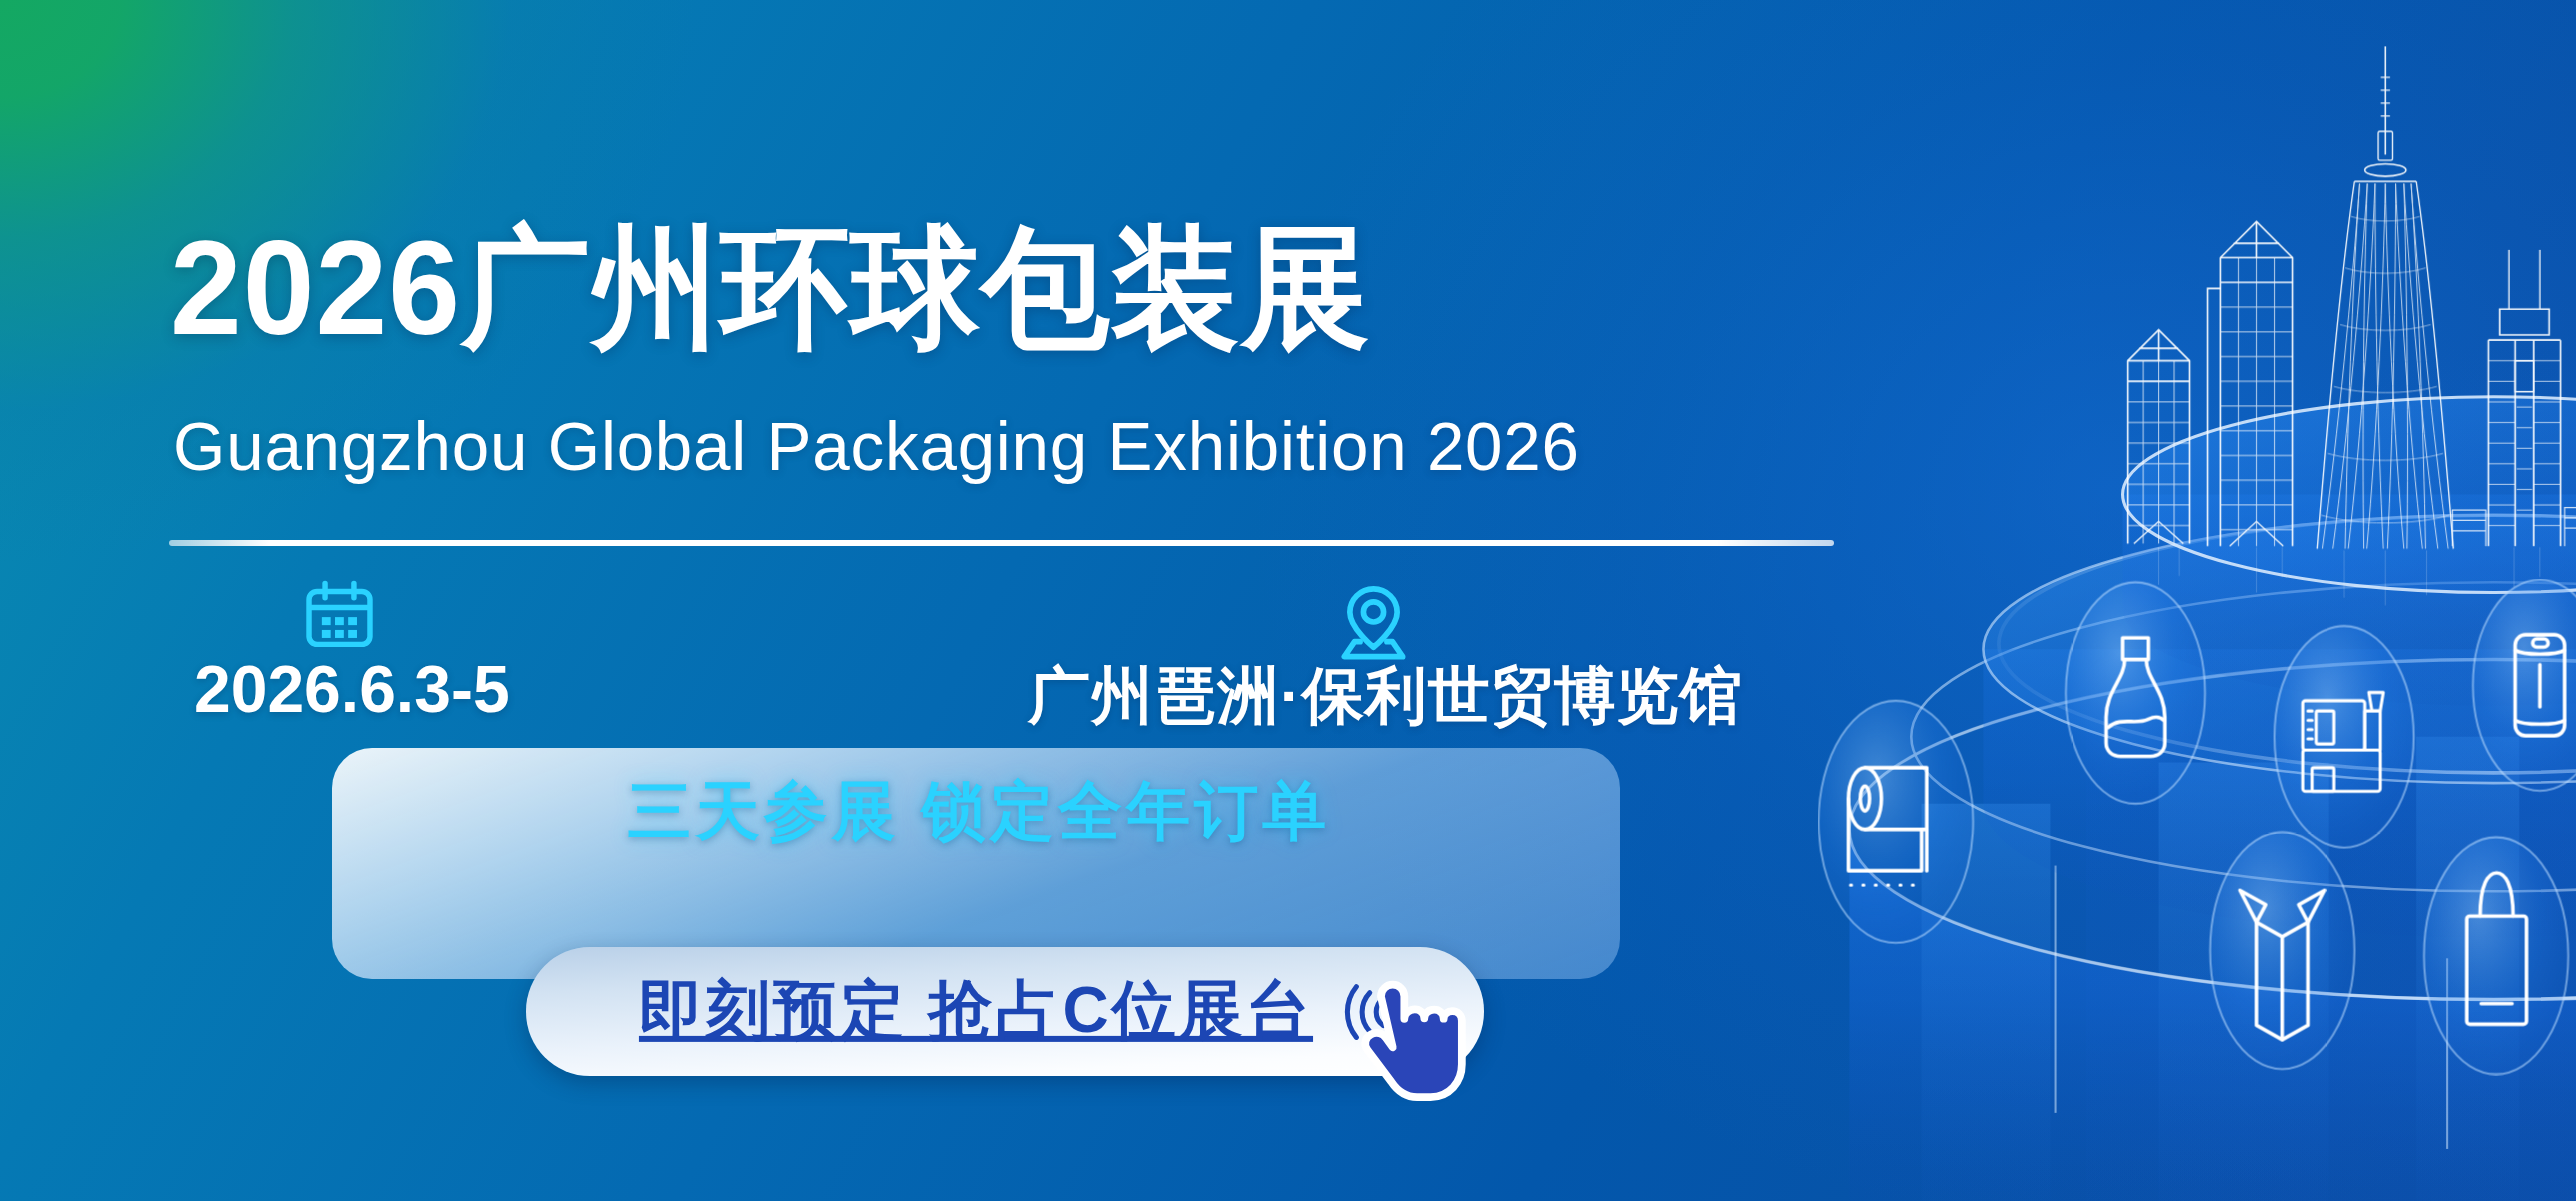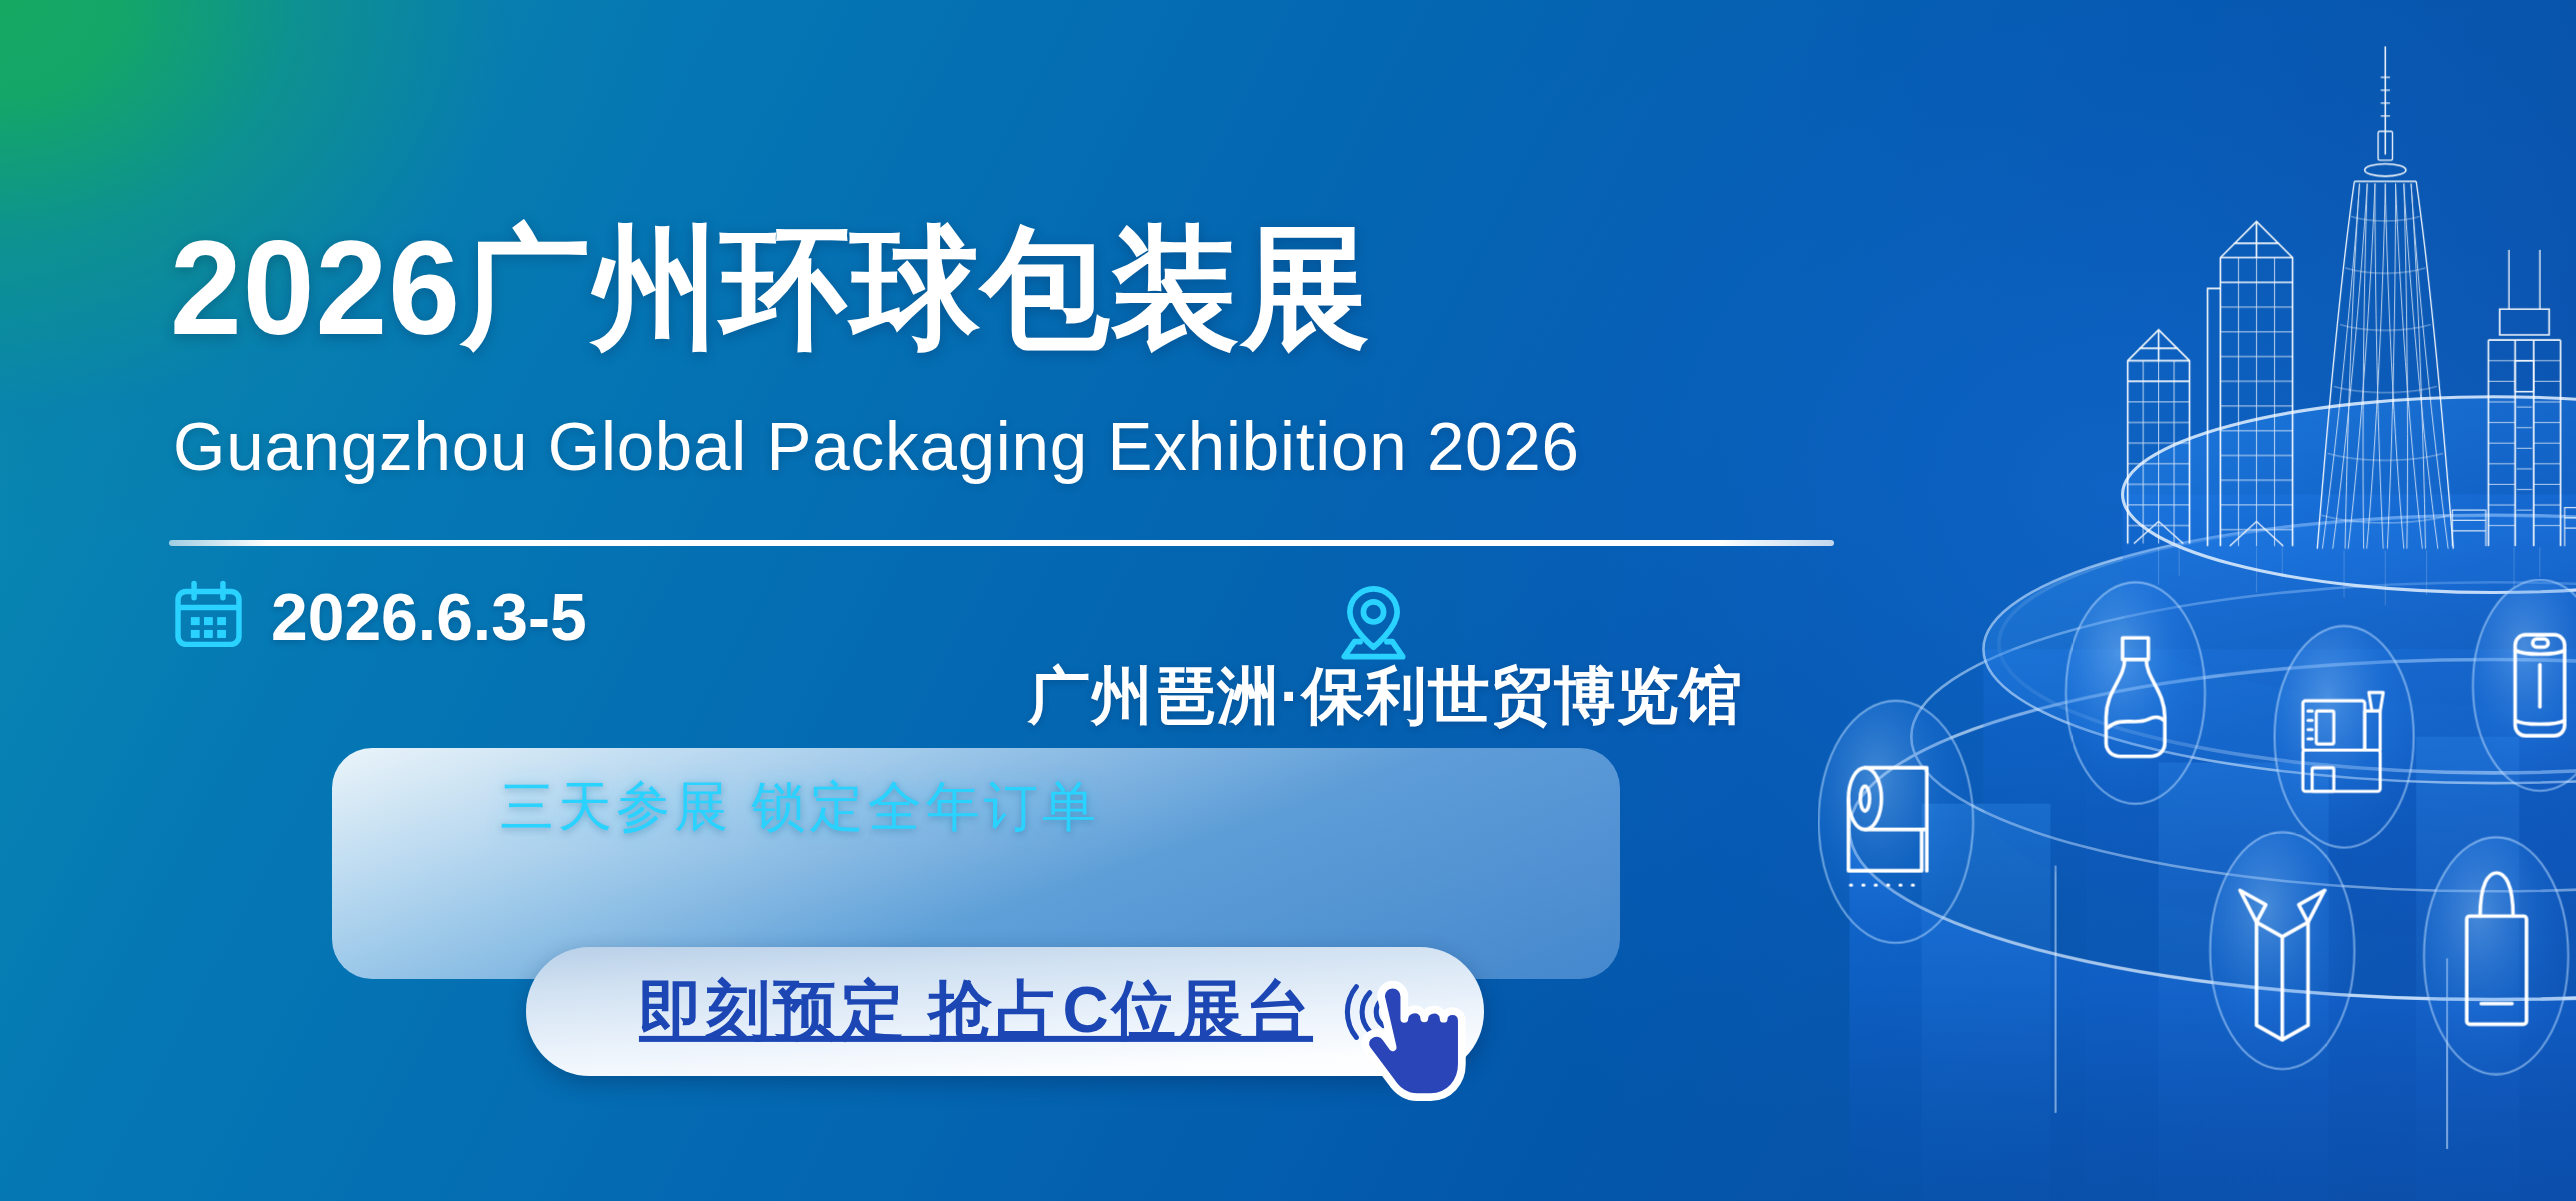--- a/index.html
+++ b/index.html
@@ -54,21 +54,21 @@
   .divider {
     position:absolute; left:169px; top:540px;
     width:1665px; height:5.7px; border-radius:3.1px;
     background:linear-gradient(90deg, rgba(255,255,255,0.62) 0%, #ffffff 6%, #ffffff 93%, rgba(255,255,255,0.75) 100%);
   }
 
   
   .meta-row { position:absolute; left:170px; top:577px; width:1680px; height:93px; }
 
   .meta-item { position:absolute; display:flex; align-items:center; }
-  .meta-date  { left:0px;    top:0px; }
+  .meta-date  { left:0px;    top:0px;flex-direction:column; }
   .meta-venue { left:835px; top:4px;flex-direction:column; }
 
   .meta-icon { flex:0 0 auto; display:block; }
   .meta-text {
     font-size:64px; line-height:1; font-weight:700; color:#ffffff;
     white-space:nowrap; letter-spacing:0.5px;
     text-shadow:0 2.1px 7.2px rgba(0,30,70,0.25);
   }
   .meta-date  .meta-text { margin-left:24px; font-size:66px; letter-spacing:0px; }
   .meta-venue .meta-text { margin-left:23px; font-size:62px; letter-spacing:1px; }
@@ -78,22 +78,22 @@
     position:absolute; left:332px; top:748px;
     width:1288px; height:231px;
     border-radius:40px;
     border:4.6px solid transparent;
     background:
       linear-gradient(rgba(255,255,255,0) 0%, rgba(255,255,255,0) 100%) padding-box,
       linear-gradient(160deg, rgba(255,255,255,0.92) 0%, rgba(205,228,248,0.85) 25%, rgba(150,195,240,0.62) 58%, rgba(130,180,235,0.52) 100%) border-box;
   }
   .slogan-text {
     position:absolute; left:500px; top:779px;
-    width:958px; 
-    font-size:54px; line-height:1; font-weight:400;
+    width:958px; text-align:center;
+    font-size:64px; line-height:1; font-weight:700;
     color:#2ad2ff; letter-spacing:4.1px; white-space:nowrap;
     text-shadow:0 0 20.6px rgba(40,200,255,0.42), 0 2.1px 7.2px rgba(0,40,90,0.30);
   }
 
   
   .cta-pill {
     position:absolute; left:526px; top:947px;
     width:958px; height:129px;
     border-radius:64px;
     background:linear-gradient(177deg, #b9d0e8 0%, #d2e2f2 26%, #eaf2fb 58%, #fbfdff 84%, #ffffff 100%);

